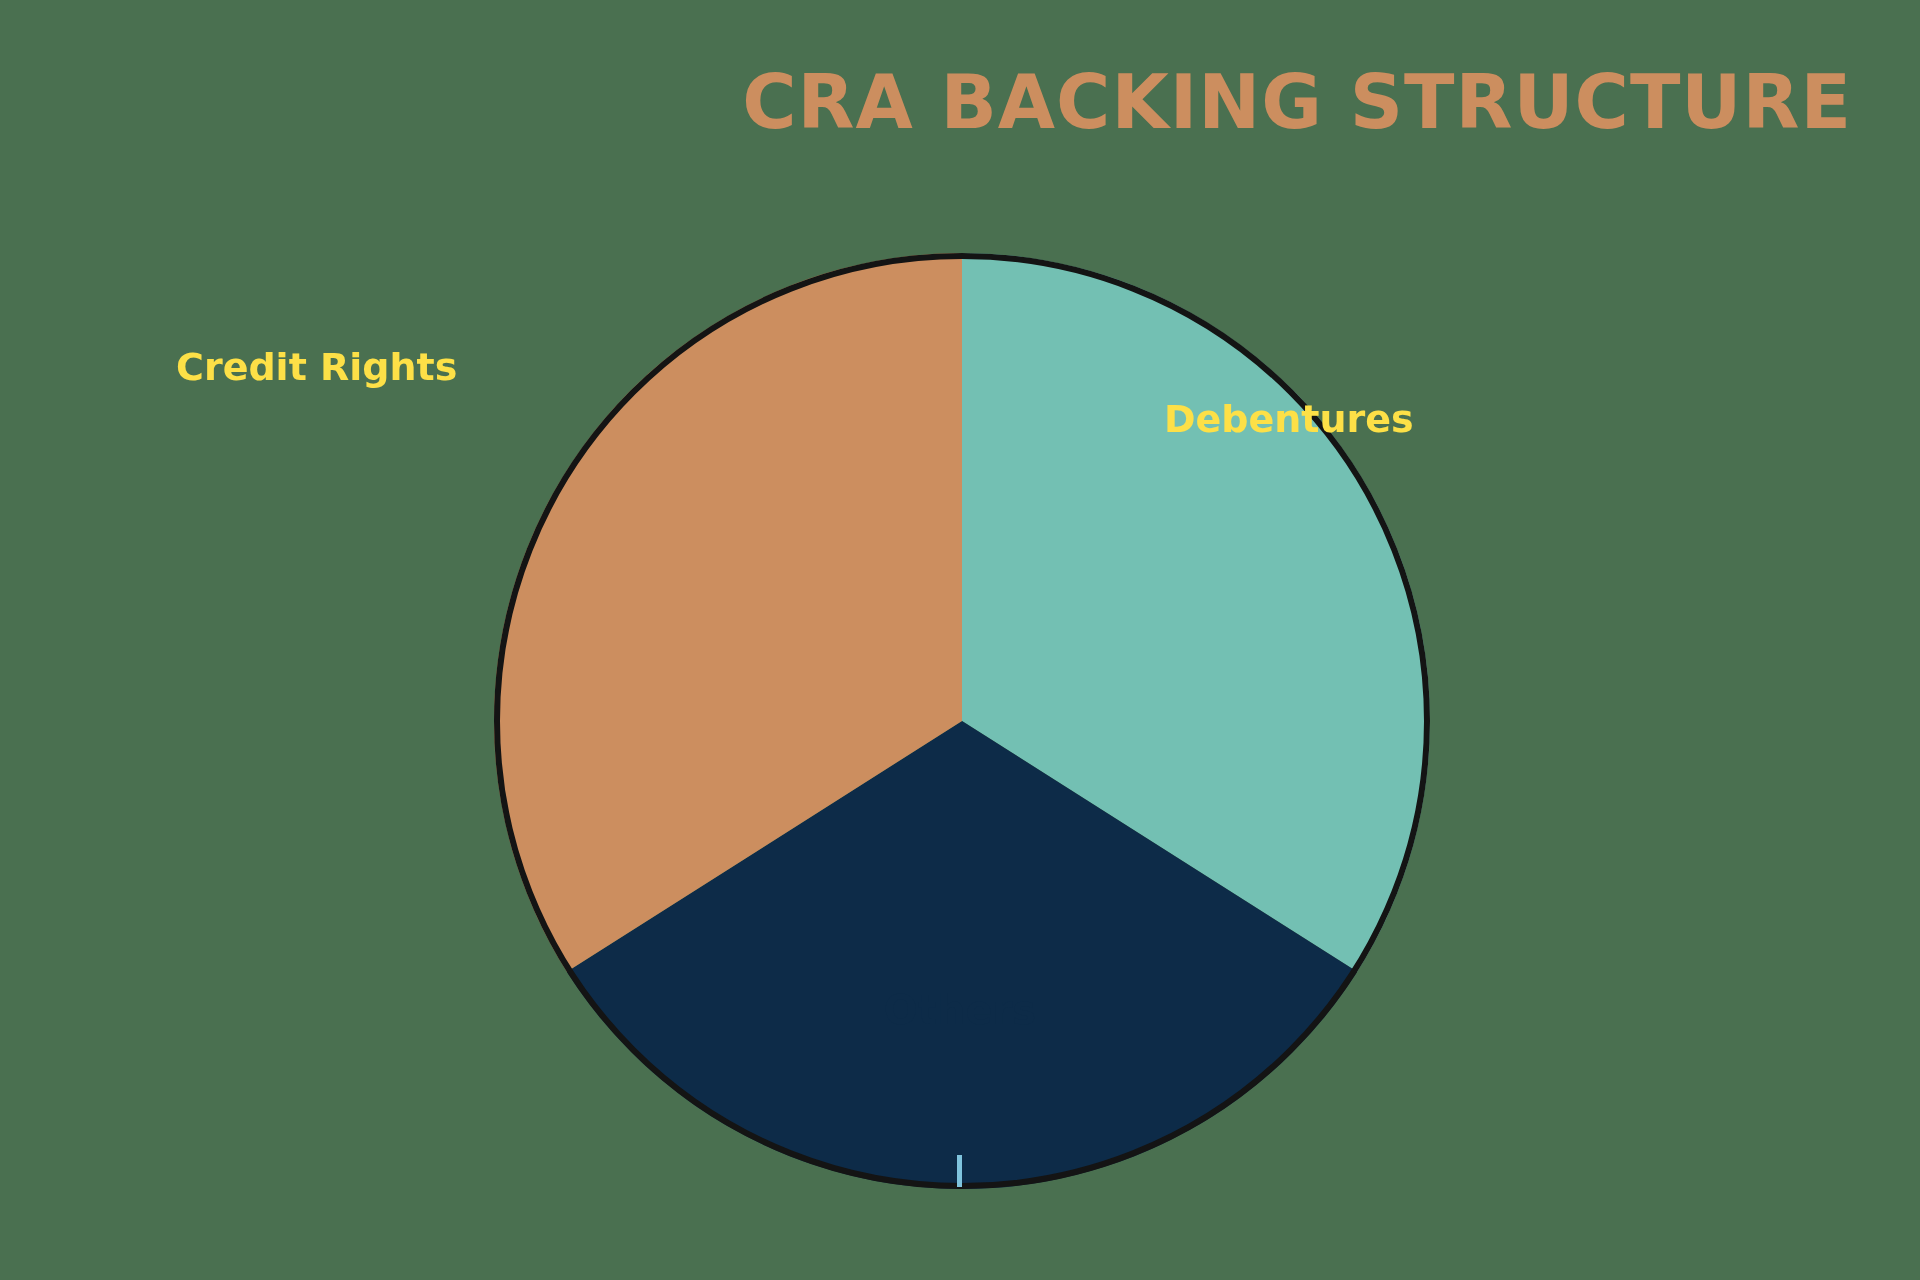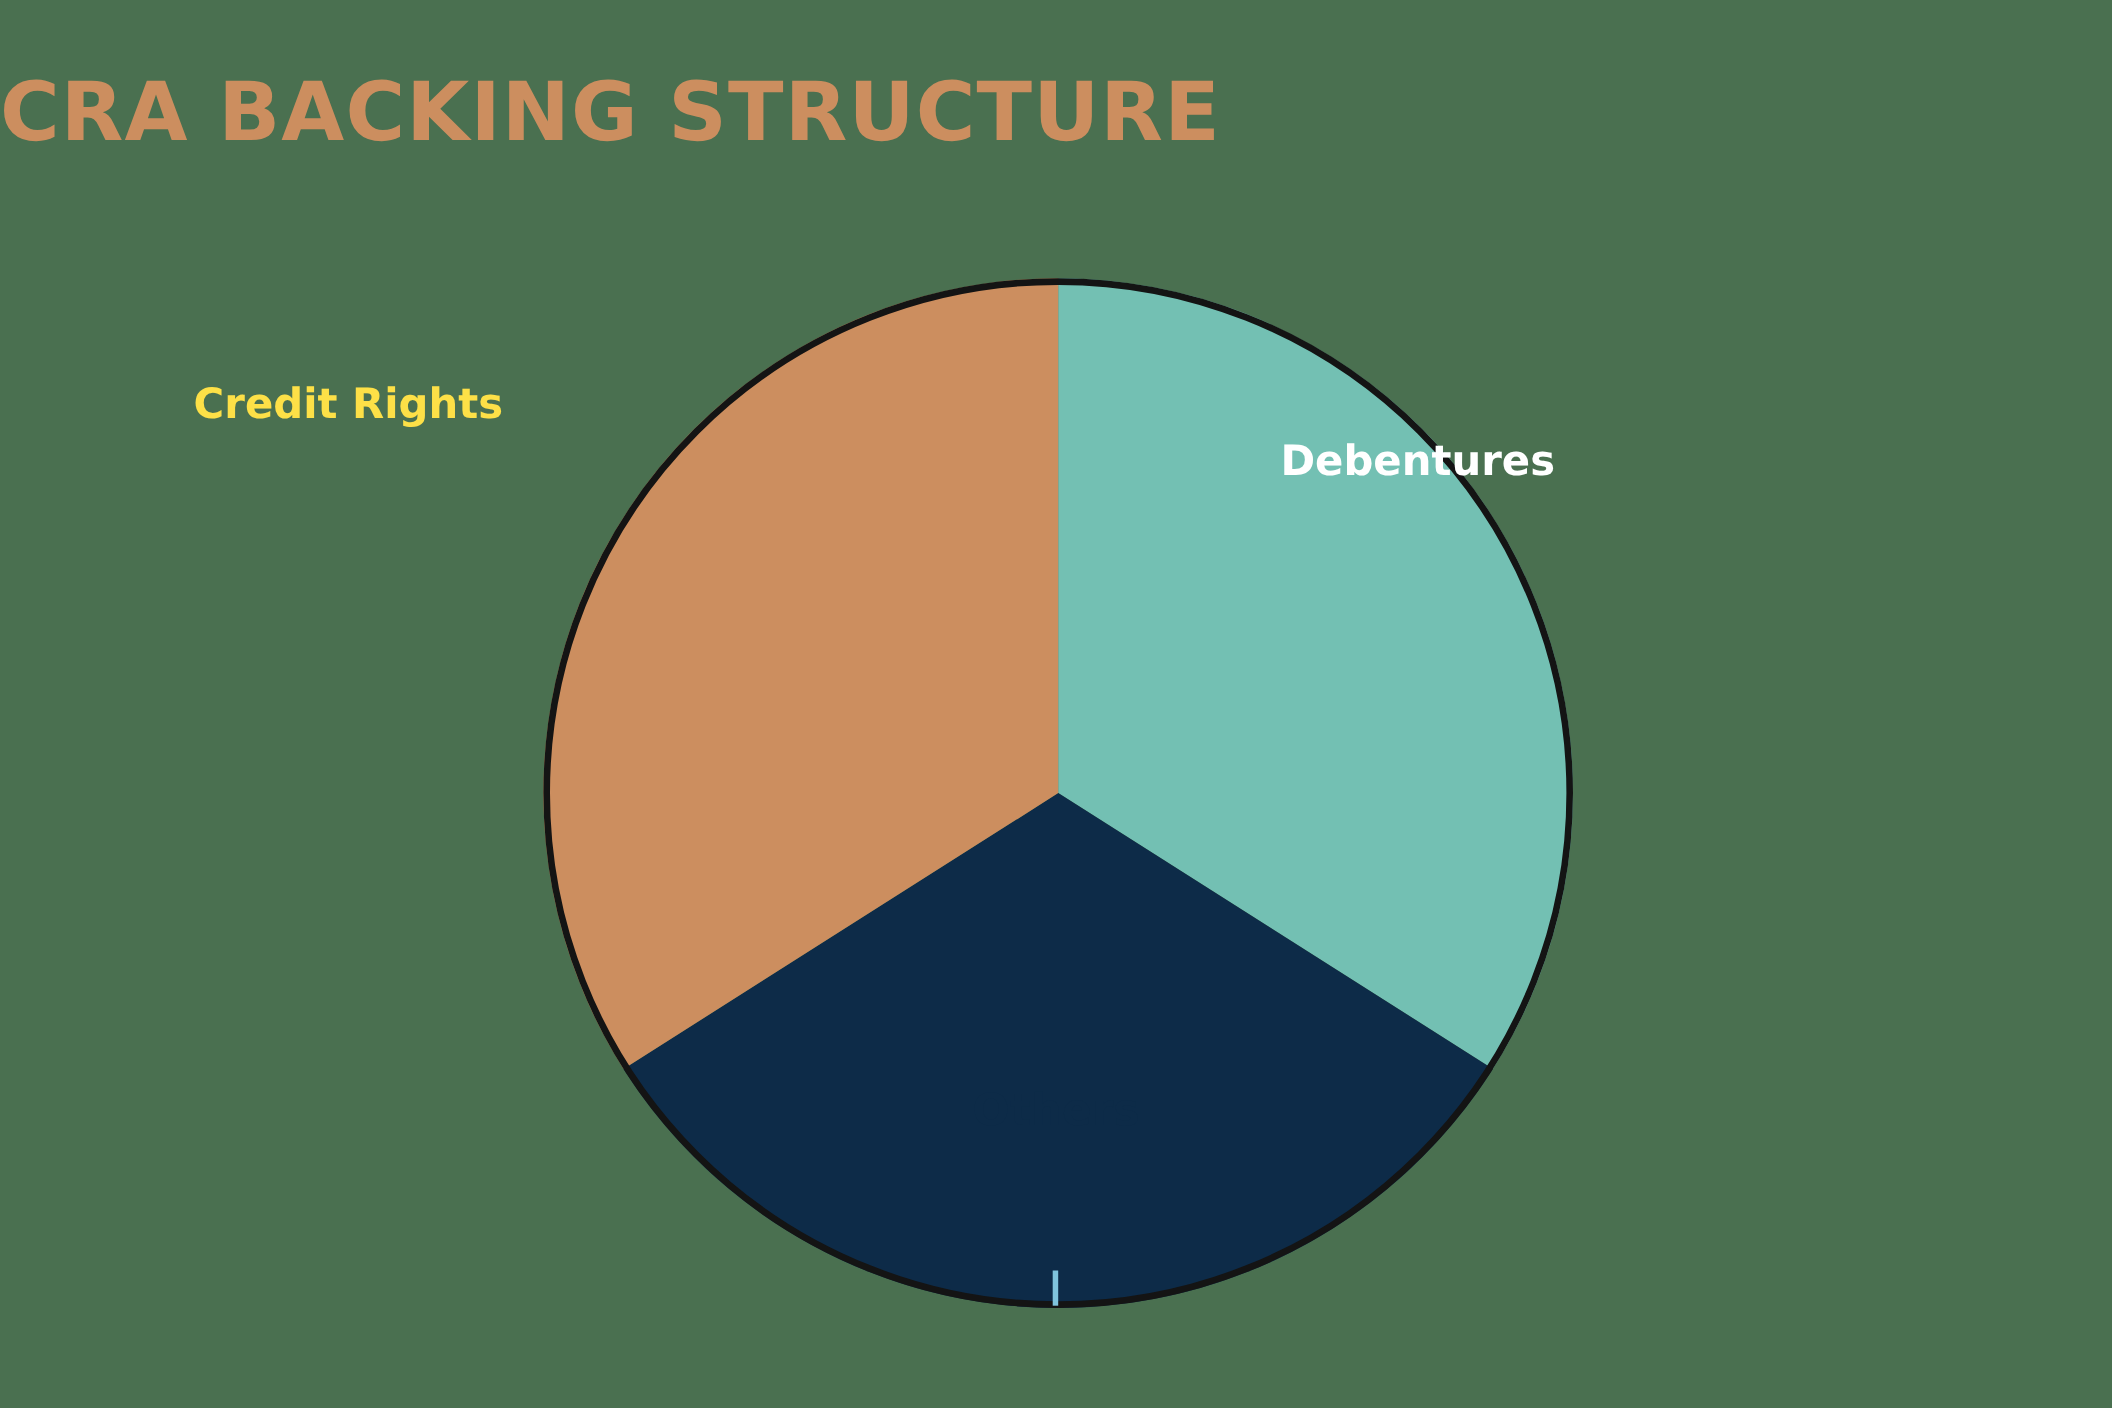--- a/index.html
+++ b/index.html
@@ -18,21 +18,21 @@
     width: 1920px;
     height: 1280px;
     background: #4a7050;
     overflow: hidden;
   }
   #chart-title {
     position: absolute;
     top: 62px;
     left: 0;
     width: 1852px;
-    text-align: left;
+    text-align: right;
     font-family: "DejaVu Sans", "Liberation Sans", sans-serif;
     font-size: 74px;
     font-weight: bold;
     letter-spacing: 1px;
     color: #cc8e5f;
     line-height: 1.1;
     white-space: nowrap;
   }
   #pie-wrap {
     position: absolute;
@@ -56,21 +56,21 @@
     line-height: 1;
   }
   #label-credit-rights {
     left: 176px;
     top: 348px;
     color: #fde047;
   }
   #label-debentures {
     left: 1164px;
     top: 400px;
-    color: #ffffff;
+    color: #fde047;
   }
   #label-others {
     left: 0px;
     top: 990px;
     width: 1920px;
     text-align: center;
     color: #0d2b48;
     font-size: 40px;
   }
   #leader-others {

